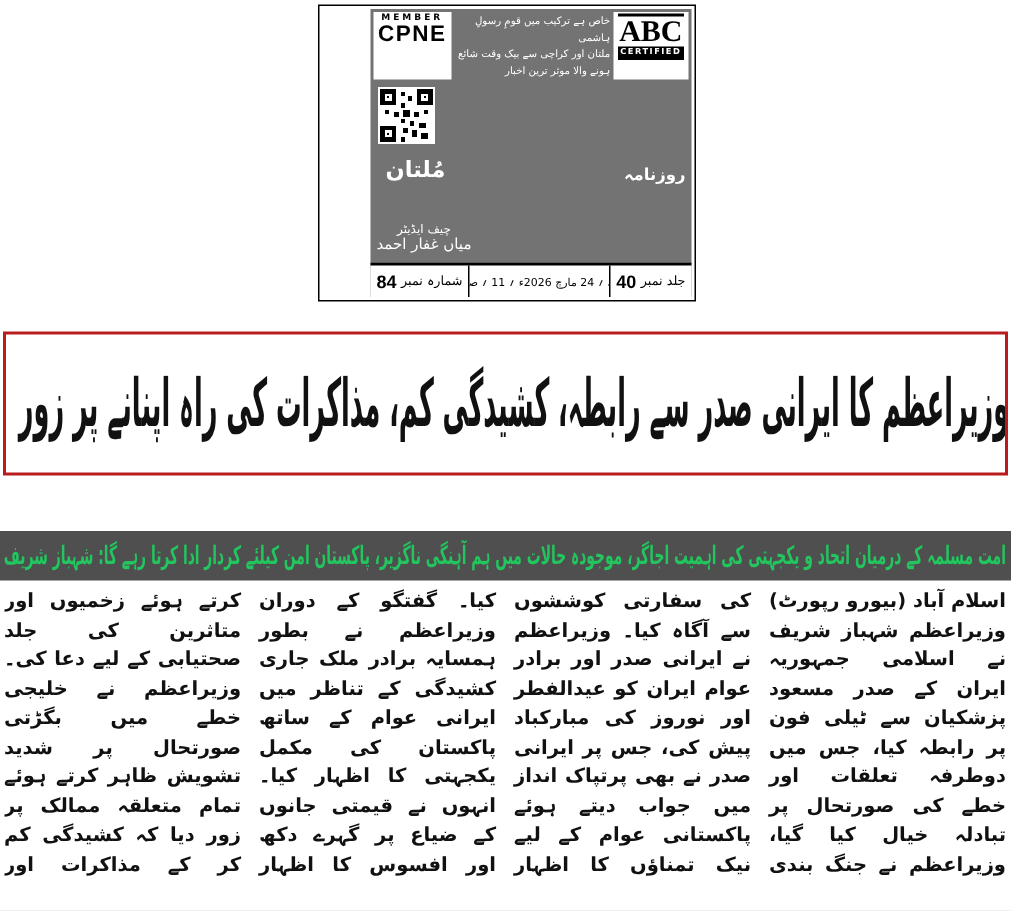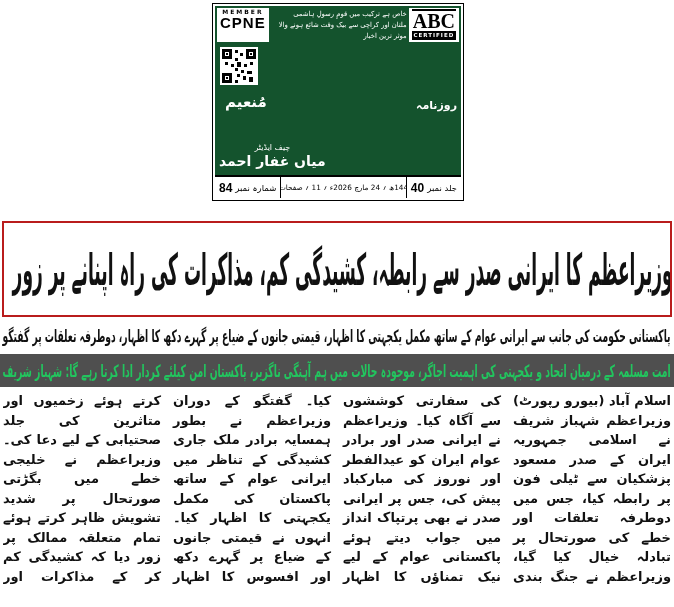--- a/index.html
+++ b/index.html
@@ -1,21 +1,21 @@
 <!DOCTYPE html>
 <html lang="ur"><head>
 <meta charset="utf-8">
 <style>
   html,body{margin:0;padding:0;background:#e8e8e8;}
   .page{position:relative;width:674px;height:607px;background:#ffffff;overflow:hidden;
         font-family:"DejaVu Sans",sans-serif;color:#111;}
   
   .masthead-outer{position:absolute;left:212px;top:3px;width:252px;height:198px;
         border:1px solid #000;background:#fff;padding:2px;box-sizing:border-box;}
-  .masthead{background:#14532d;color:#fff;height:100%;display:flex;flex-direction:column;box-sizing:border-box;}
+  .masthead{background:#737373;color:#fff;height:100%;display:flex;flex-direction:column;box-sizing:border-box;margin-left:32px;}
   .mh-top{display:flex;align-items:stretch;gap:2px;padding:2px 2px 1px 2px;}
   .badge{background:#fff;color:#000;text-align:center;padding:1px 3px;line-height:1;}
   .member-lbl{display:block;font-size:6px;letter-spacing:2px;font-weight:bold;}
   .cpne-txt{display:block;font-size:15px;font-weight:bold;letter-spacing:1px;font-family:"Liberation Sans",sans-serif;}
   .abc-txt{display:block;font-size:20px;font-weight:bold;font-family:"Liberation Serif",serif;
         border-top:2px solid #000;border-bottom:1px solid #000;padding:0 1px;}
   .abc-sub{display:block;font-size:5.5px;font-weight:bold;background:#000;color:#fff;letter-spacing:1px;padding:1px 0;}
   .slogan{flex:1;font-size:6.8px;line-height:1.6;text-align:right;padding-top:1px;}
   .mh-main{flex:1;position:relative;}
   .qr{position:absolute;left:5px;top:4px;width:38px;height:38px;}
@@ -24,21 +24,21 @@
   .qaum-en{font-size:17px;letter-spacing:1px;}
   .multan-en{font-size:6px;text-align:right;}
   .logo-ur{position:absolute;left:54%;top:46%;transform:translate(-50%,-50%);
         font-size:96px;font-weight:bold;line-height:1;white-space:nowrap;}
   .rozna-ur{position:absolute;right:4px;top:56px;font-size:11px;font-weight:bold;}
   .city-ur{position:absolute;left:10px;top:50px;font-size:15px;font-weight:bold;}
   .editor{position:absolute;text-align:center;line-height:1.25;}
   .editor.left{left:4px;bottom:5px;}
   .editor.right{right:3px;bottom:5px;}
   .ed-title{font-size:8px;}
-  .ed-name{font-size:14px;font-weight:bold;}
+  .ed-name{font-size:10px;font-weight:normal;}
   .mh-bottom{background:#fff;color:#000;border-top:2px solid #000;display:flex;align-items:stretch;
         height:21px;font-size:8.5px;}
   .mh-cell{display:flex;align-items:center;gap:3px;padding:0 4px;white-space:nowrap;}
   .mh-cell b{font-size:12px;font-family:"Liberation Sans",sans-serif;}
   .mh-date{flex:1;justify-content:center;border-left:1px solid #000;border-right:1px solid #000;
         font-size:7.3px;overflow:hidden;}
   
   .headline-box{position:absolute;left:2px;top:221px;width:670px;height:96px;border:2px solid #b91c1c;
         box-sizing:border-box;display:flex;align-items:center;justify-content:center;overflow:hidden;padding-left:12px;}
   .headline-box .fitline{font-size:44px;font-weight:bold;white-space:nowrap;}
@@ -105,21 +105,21 @@
           </g>
           <g fill="#000">
             <rect x="4" y="4" width="1" height="1"></rect>
               <rect x="20" y="4" width="1" height="1"></rect>
             <rect x="4" y="20" width="1" height="1"></rect>
           </g>
         </svg>
 
 
         <div class="rozna-ur" dir="rtl">روزنامہ</div>
-        <div class="city-ur" dir="rtl">مُنعیم</div>
+        <div class="city-ur" dir="rtl">مُلتان</div>
 
         <div class="editor left" dir="rtl">
           <div class="ed-title">چیف ایڈیٹر</div>
           <div class="ed-name">میاں غفار احمد</div>
         </div>
       </div>
 
       <div class="mh-bottom" dir="rtl">
         <div class="mh-cell">
           <span>جلد نمبر</span>
@@ -132,23 +132,20 @@
         </div>
       </div>
 
     </div>
   </div>
 
   <div class="headline-box">
     <div class="fitline" dir="rtl" style="transform: scaleX(0.386643); transform-origin: 50% 50%;">وزیراعظم کا ایرانی صدر سے رابطہ، کشیدگی کم، مذاکرات کی راہ اپنانے پر زور</div>
   </div>
 
-  <div class="subline sub1">
-    <div class="fitline" dir="rtl" style="transform: scaleX(0.539144); transform-origin: 50% 50%;">پاکستانی حکومت کی جانب سے ایرانی عوام کے ساتھ مکمل یکجہتی کا اظہار، قیمتی جانوں کے ضیاع پر گہرے دکھ کا اظہار، دوطرفہ تعلقات پر گفتگو</div>
-  </div>
 
   <div class="subline sub2">
     <div class="fitline" dir="rtl" style="transform: scaleX(0.544417); transform-origin: 50% 50%;">امت مسلمہ کے درمیان اتحاد و یکجہتی کی اہمیت اجاگر، موجودہ حالات میں ہم آہنگی ناگزیر، پاکستان امن کیلئے کردار ادا کرتا رہے گا: شہباز شریف</div>
   </div>
 
   <div class="body-text" dir="rtl">اسلام آباد (بیورو رپورٹ) وزیراعظم شہباز شریف نے اسلامی جمہوریہ ایران کے صدر مسعود پزشکیان سے ٹیلی فون پر رابطہ کیا، جس میں دوطرفہ تعلقات اور خطے کی صورتحال پر تبادلہ خیال کیا گیا، وزیراعظم نے جنگ بندی کی سفارتی کوششوں سے آگاہ کیا۔ وزیراعظم نے ایرانی صدر اور برادر عوام ایران کو عیدالفطر اور نوروز کی مبارکباد پیش کی، جس پر ایرانی صدر نے بھی پرتپاک انداز میں جواب دیتے ہوئے پاکستانی عوام کے لیے نیک تمناؤں کا اظہار کیا۔ گفتگو کے دوران وزیراعظم نے بطور ہمسایہ برادر ملک جاری کشیدگی کے تناظر میں ایرانی عوام کے ساتھ پاکستان کی مکمل یکجہتی کا اظہار کیا۔ انہوں نے قیمتی جانوں کے ضیاع پر گہرے دکھ اور افسوس کا اظہار کرتے ہوئے زخمیوں اور متاثرین کی جلد صحتیابی کے لیے دعا کی۔ وزیراعظم نے خلیجی خطے میں بگڑتی صورتحال پر شدید تشویش ظاہر کرتے ہوئے تمام متعلقہ ممالک پر زور دیا کہ کشیدگی کم کر کے مذاکرات اور سفارتکاری کی راہ اپنائی جائے تاکہ مسائل کو پرامن طریقے سے حل کیا جا سکے۔ انہوں نے اس موقع پر امت مسلمہ کے درمیان اتحاد و یکجہتی کی اہمیت کو اجاگر کرتے ہوئے کہا کہ موجودہ حالات میں باہمی ہم آہنگی ناگزیر ہے۔ وزیراعظم نے ایرانی قیادت کو پاکستان کی سفارتی کوششوں سے آگاہ کرتے ہوئے یقین دلایا کہ پاکستان خطے میں امن، استحکام اور تعمیری کردار ادا کرتا رہے گا۔</div>
 
 </div>
 
 </body></html>

